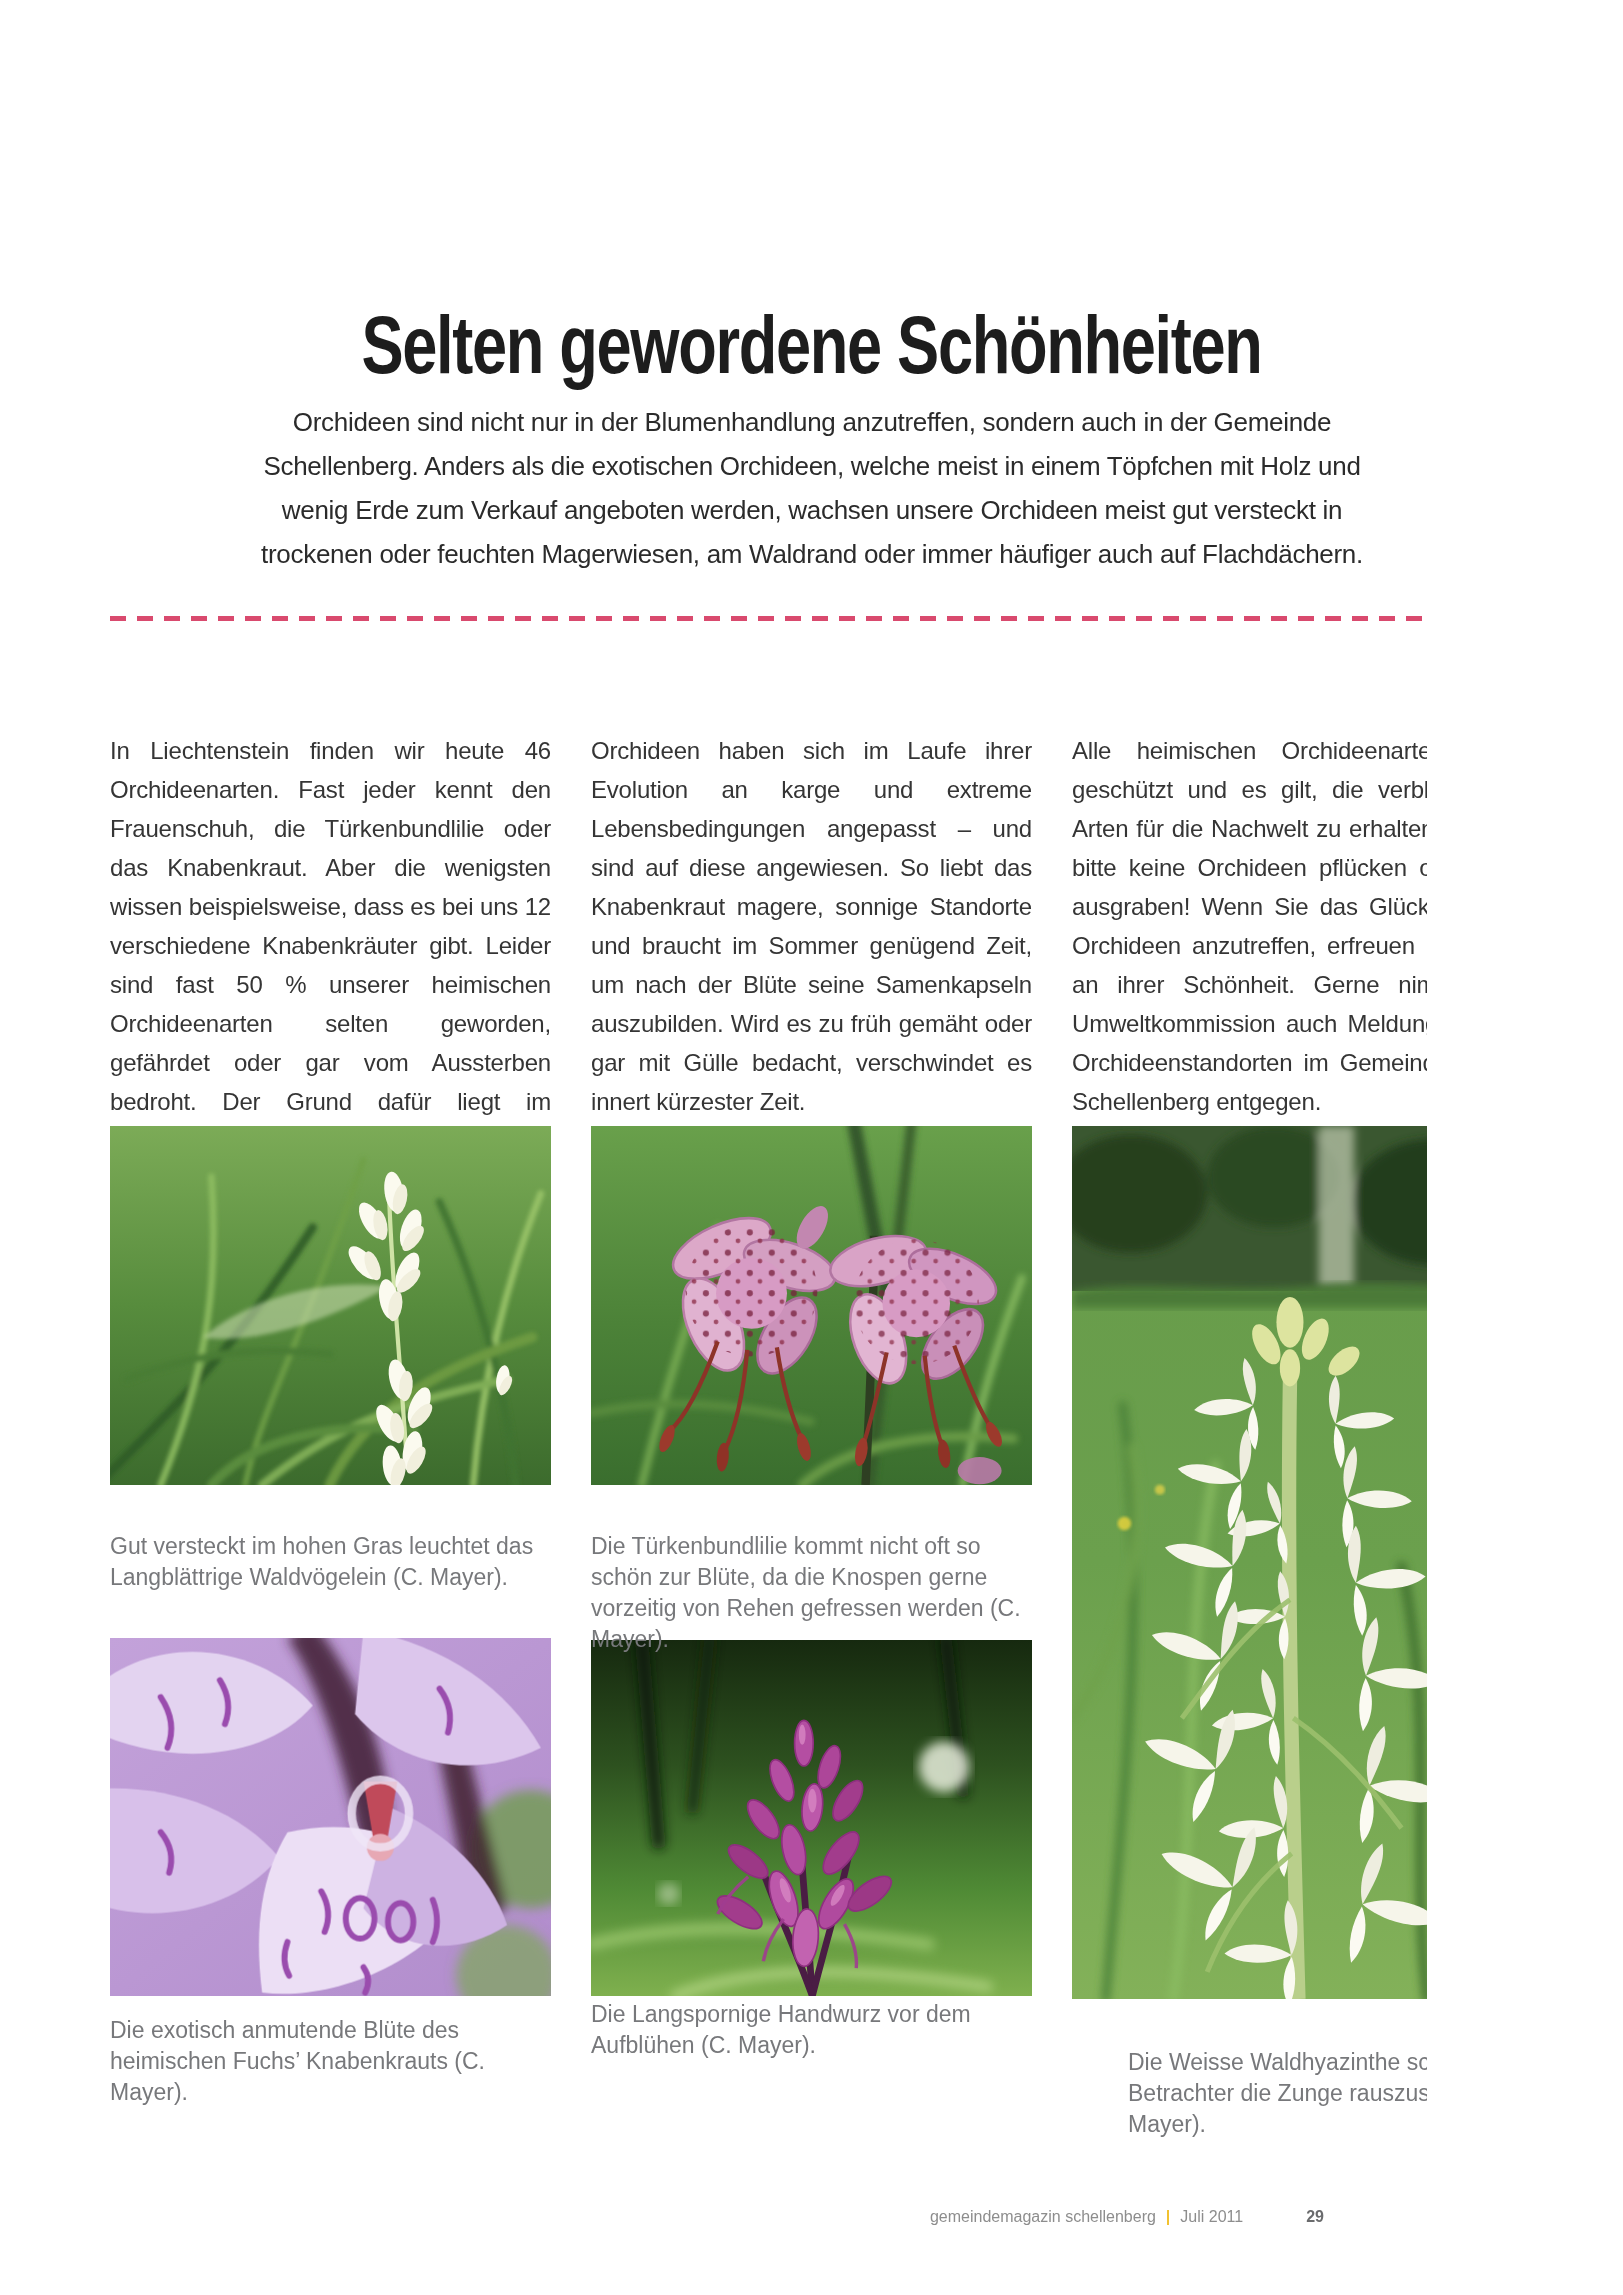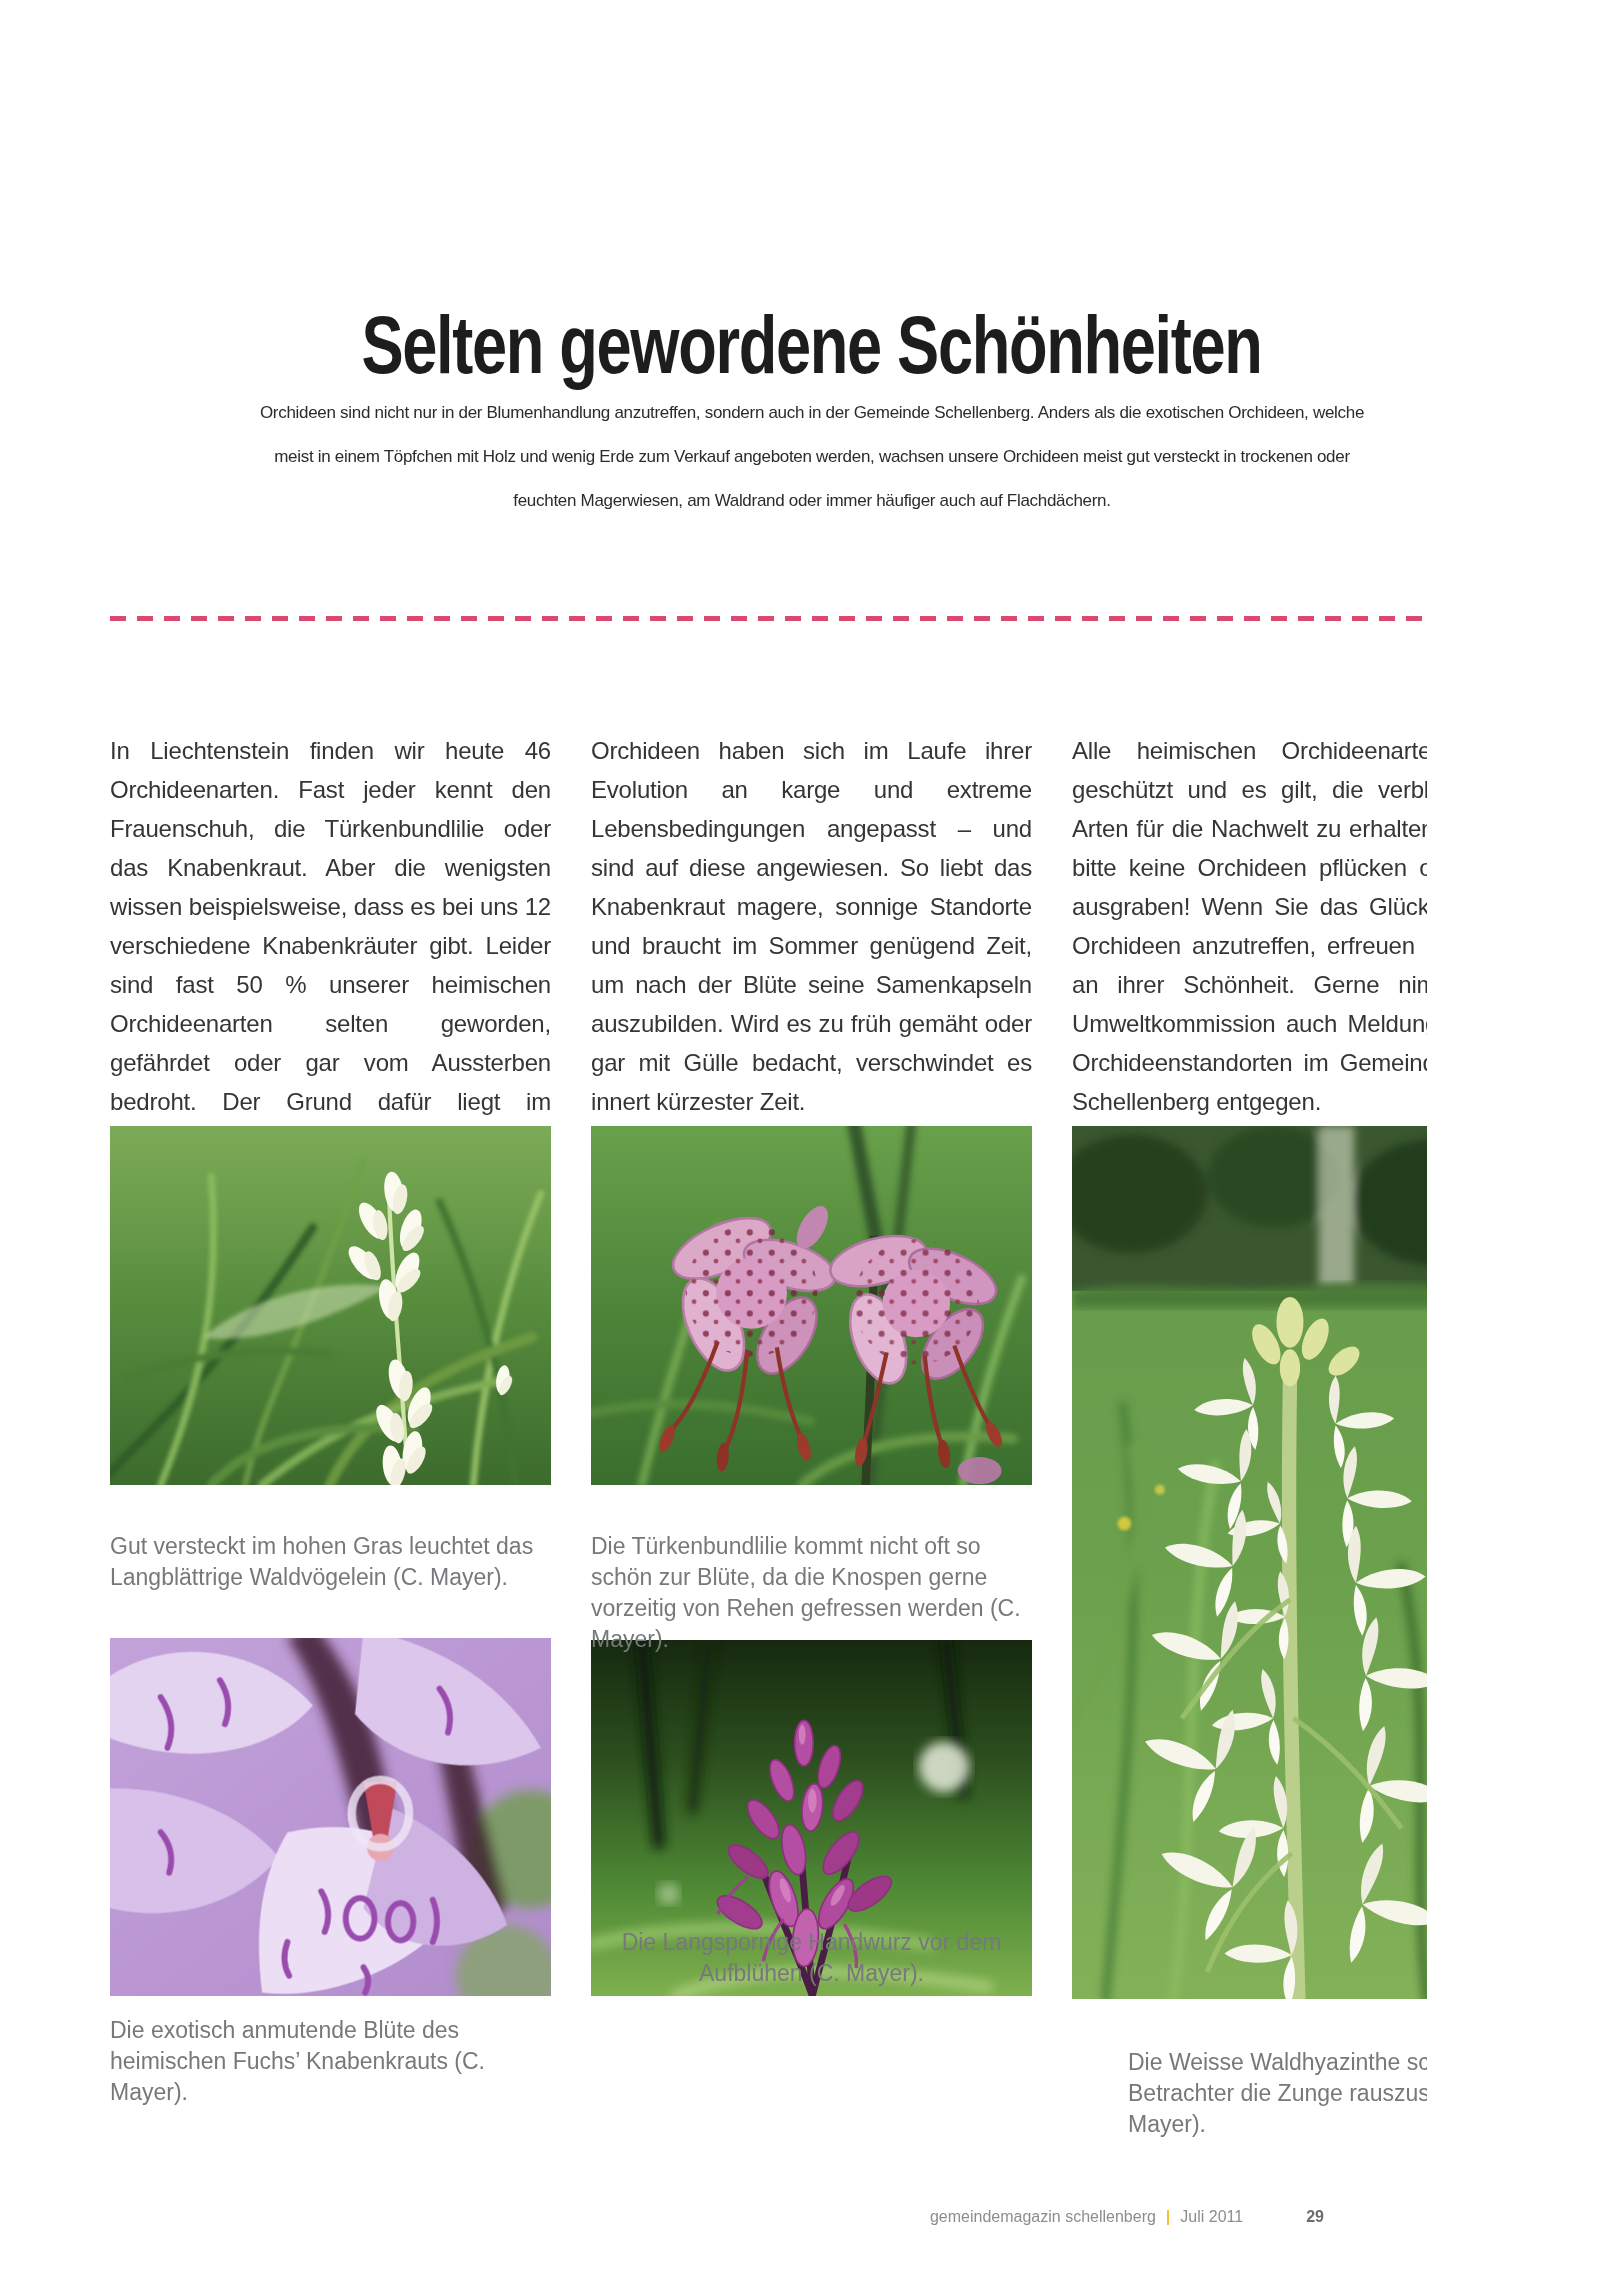--- a/index.html
+++ b/index.html
@@ -29,21 +29,21 @@
     font-weight: 700;
     letter-spacing: -1.7px;
     color: #1d1d1d;
     transform: scaleX(0.78);
     white-space: nowrap;
   }
   .intro {
     position: absolute;
     left: 258px; top: 374px; width: 1108px;
     text-align: center;
-    font-size: 17px;
+    font-size: 26px;
     line-height: 44px;
     color: #2b2b2b;
     letter-spacing: -0.3px;
   }
   .divider {
     position: absolute;
     left: 110px; top: 616px;
     width: 1404px; height: 5px;
     background: repeating-linear-gradient(to right,
       var(--divider-dash, #d94a6e) 0 16px, transparent 16px 27px);
@@ -78,21 +78,21 @@
   .caption {
     position: absolute;
     width: 441px;
     font-size: 23px;
     line-height: 31px;
     color: #77787b;
   }
   .cap1 { left: 110px;  top: 1508px; }
   .cap2 { left: 591px;  top: 1508px; }
   .cap3 { left: 110px;  top: 1992px; }
-  .cap4 { left: 591px;  top: 1904px; text-align: center; }
+  .cap4 { left: 591px;  top: 1976px; }
   .cap5 { left: 1128px; top: 2024px; }
   .footer {
     position: absolute;
     right: 103px; top: 2208px;
     display: flex;
     align-items: baseline;
     font-size: 16px;
     color: #8d8d8d;
   }
   .footer .sep {

